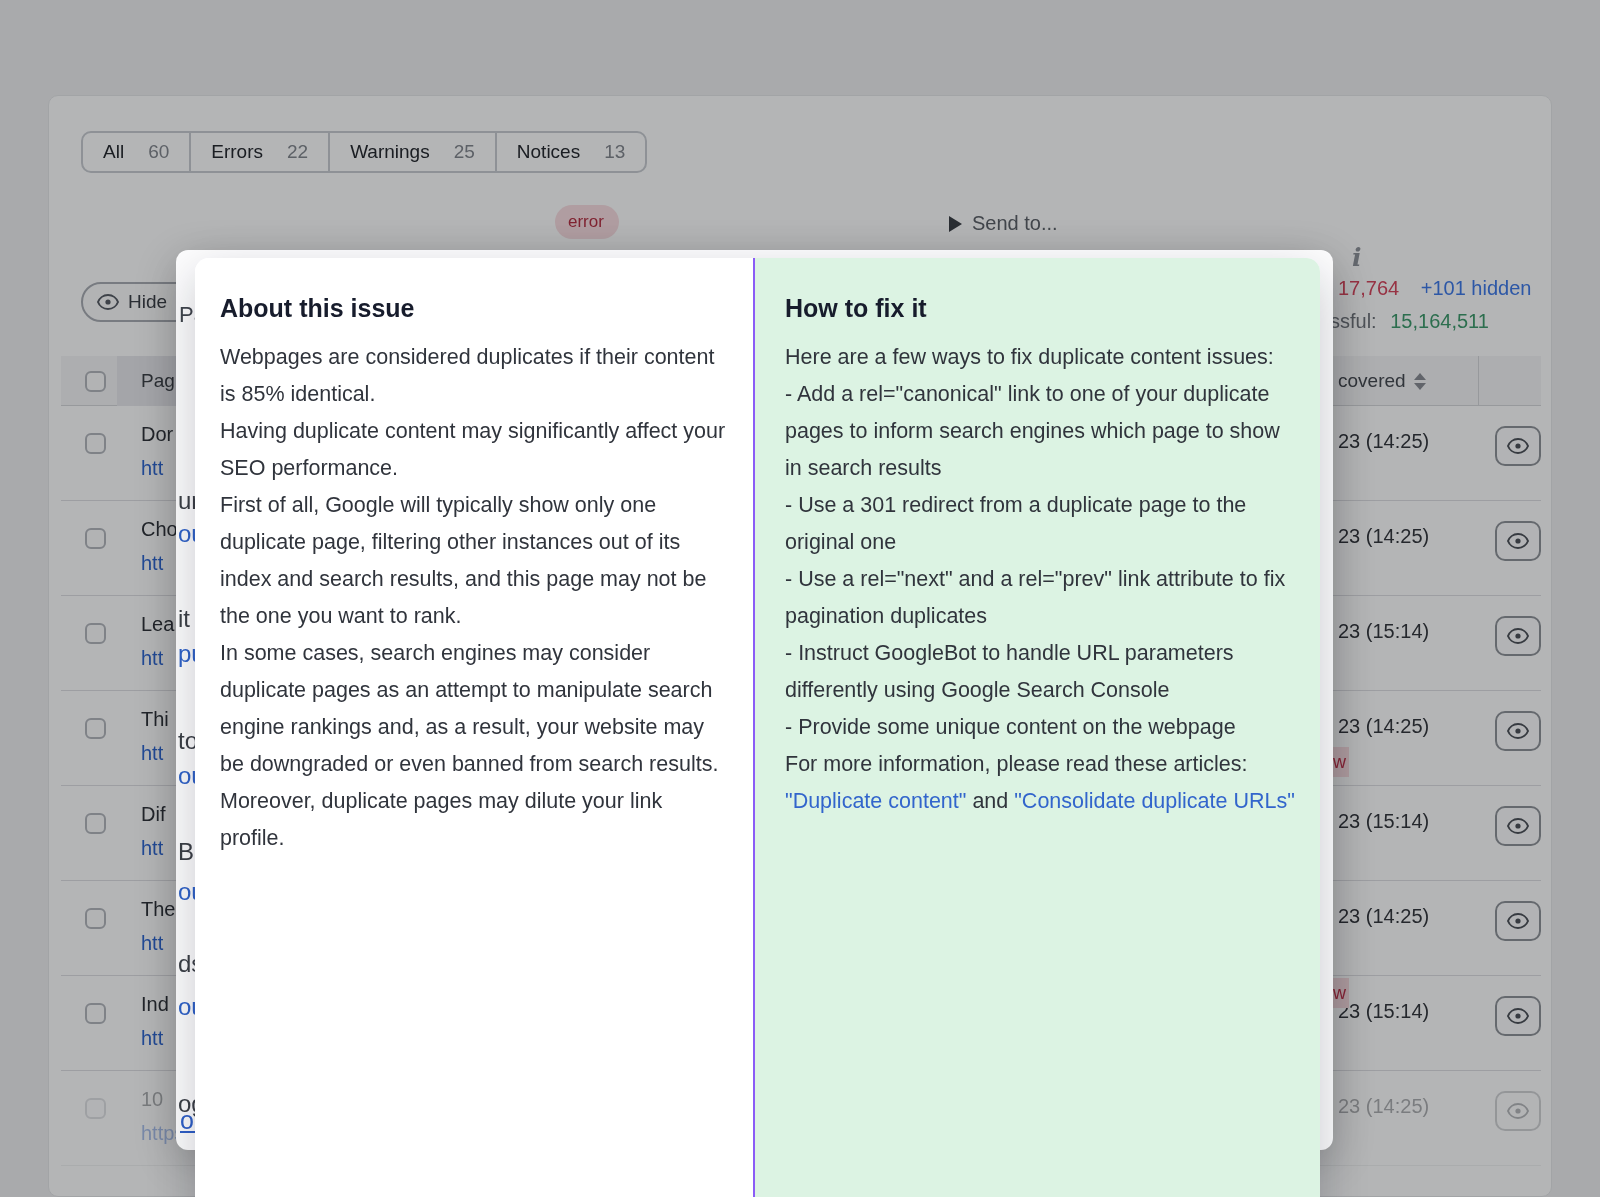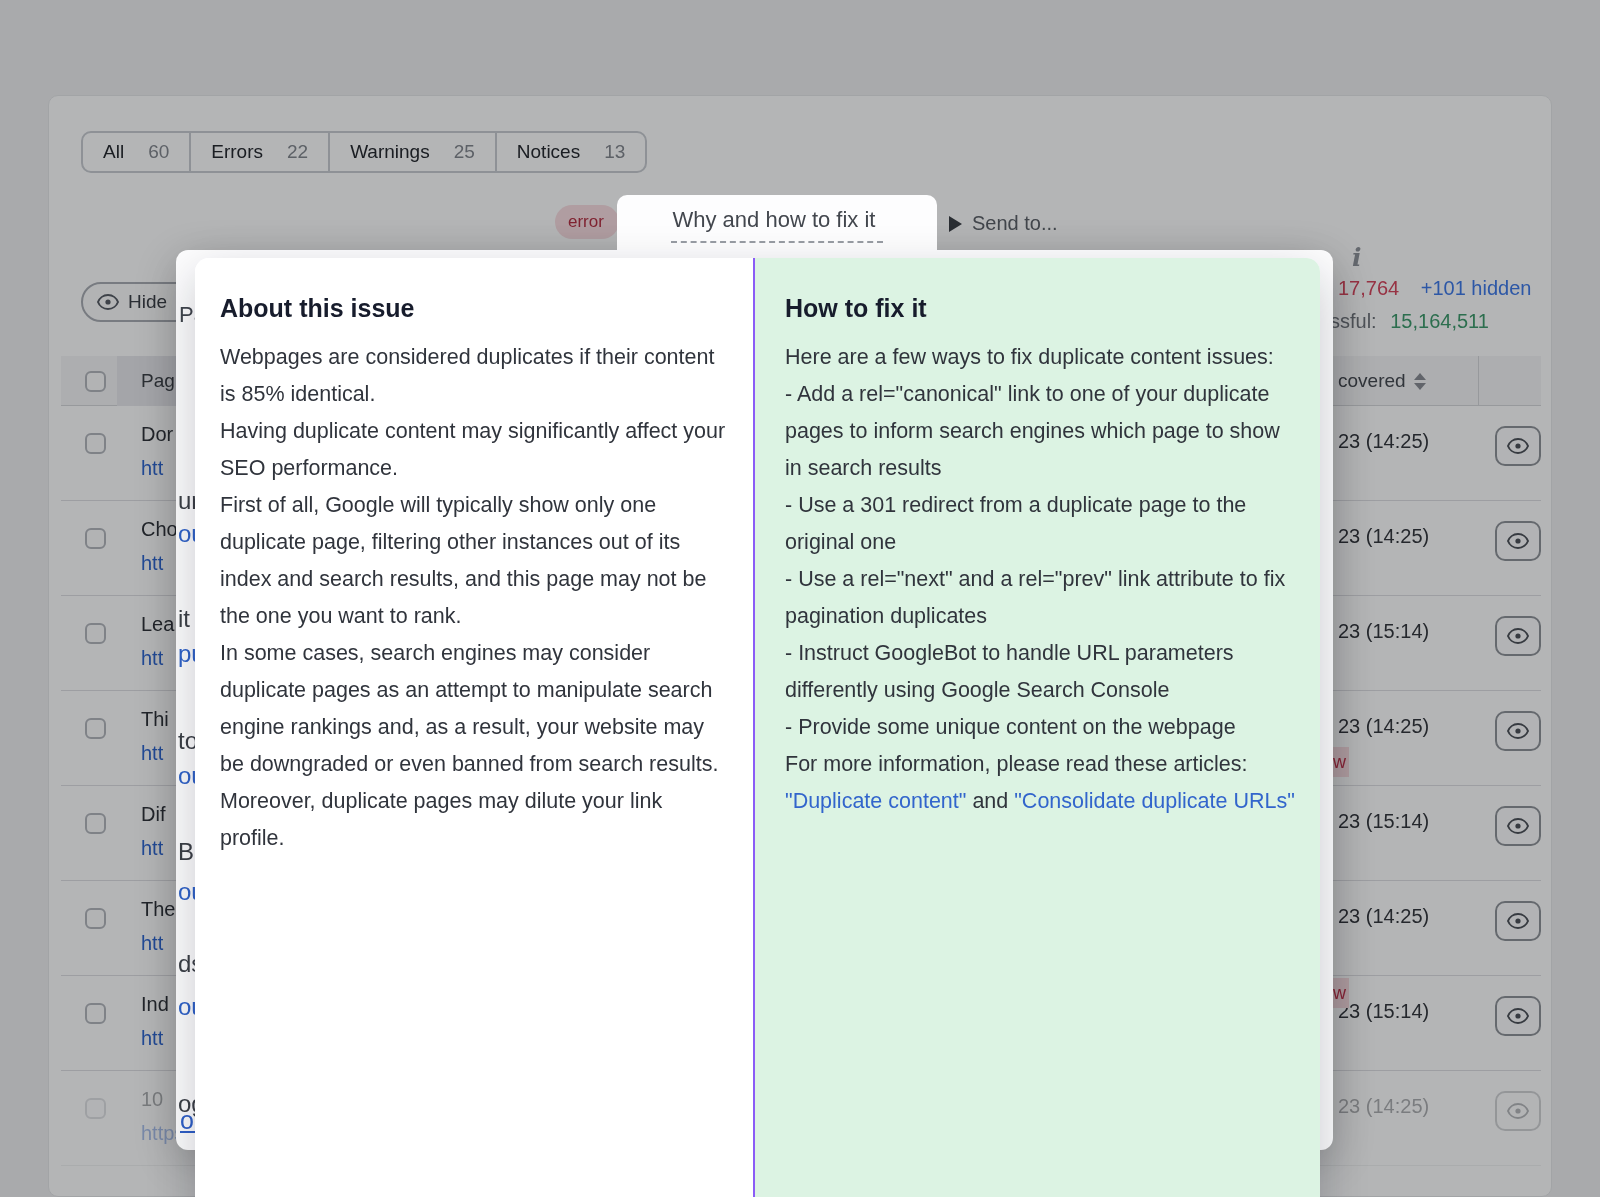--- a/index.html
+++ b/index.html
@@ -292,23 +292,20 @@
       <span>
         <svg width="26" height="26" viewBox="0 0 24 24" fill="none" stroke="#2e5fc8" stroke-width="2.4" stroke-linecap="round" stroke-linejoin="round">
             <path d="M4 9v11h11v-7"></path>
             <path d="M13 4h7v7"></path>
             <path d="M20 4L10 14"></path>
           </svg>
       </span>
     </div>
   </div>
 
-  <div class="trigger-tab">
-    <span class="why-link">Why and how to fix it</span>
-  </div>
 
   <div class="popup-card">
     <div class="popup-left">
       <h2 class="pcol-head">About this issue</h2>
       <div class="pcol-body">Webpages are considered duplicates if their content is 85% identical.
 Having duplicate content may significantly affect your SEO performance.
 First of all, Google will typically show only one duplicate page, filtering other instances out of its index and search results, and this page may not be the one you want to rank.
 In some cases, search engines may consider duplicate pages as an attempt to manipulate search engine rankings and, as a result, your website may be downgraded or even banned from search results.
 Moreover, duplicate pages may dilute your link profile.</div>
       <div class="category">

